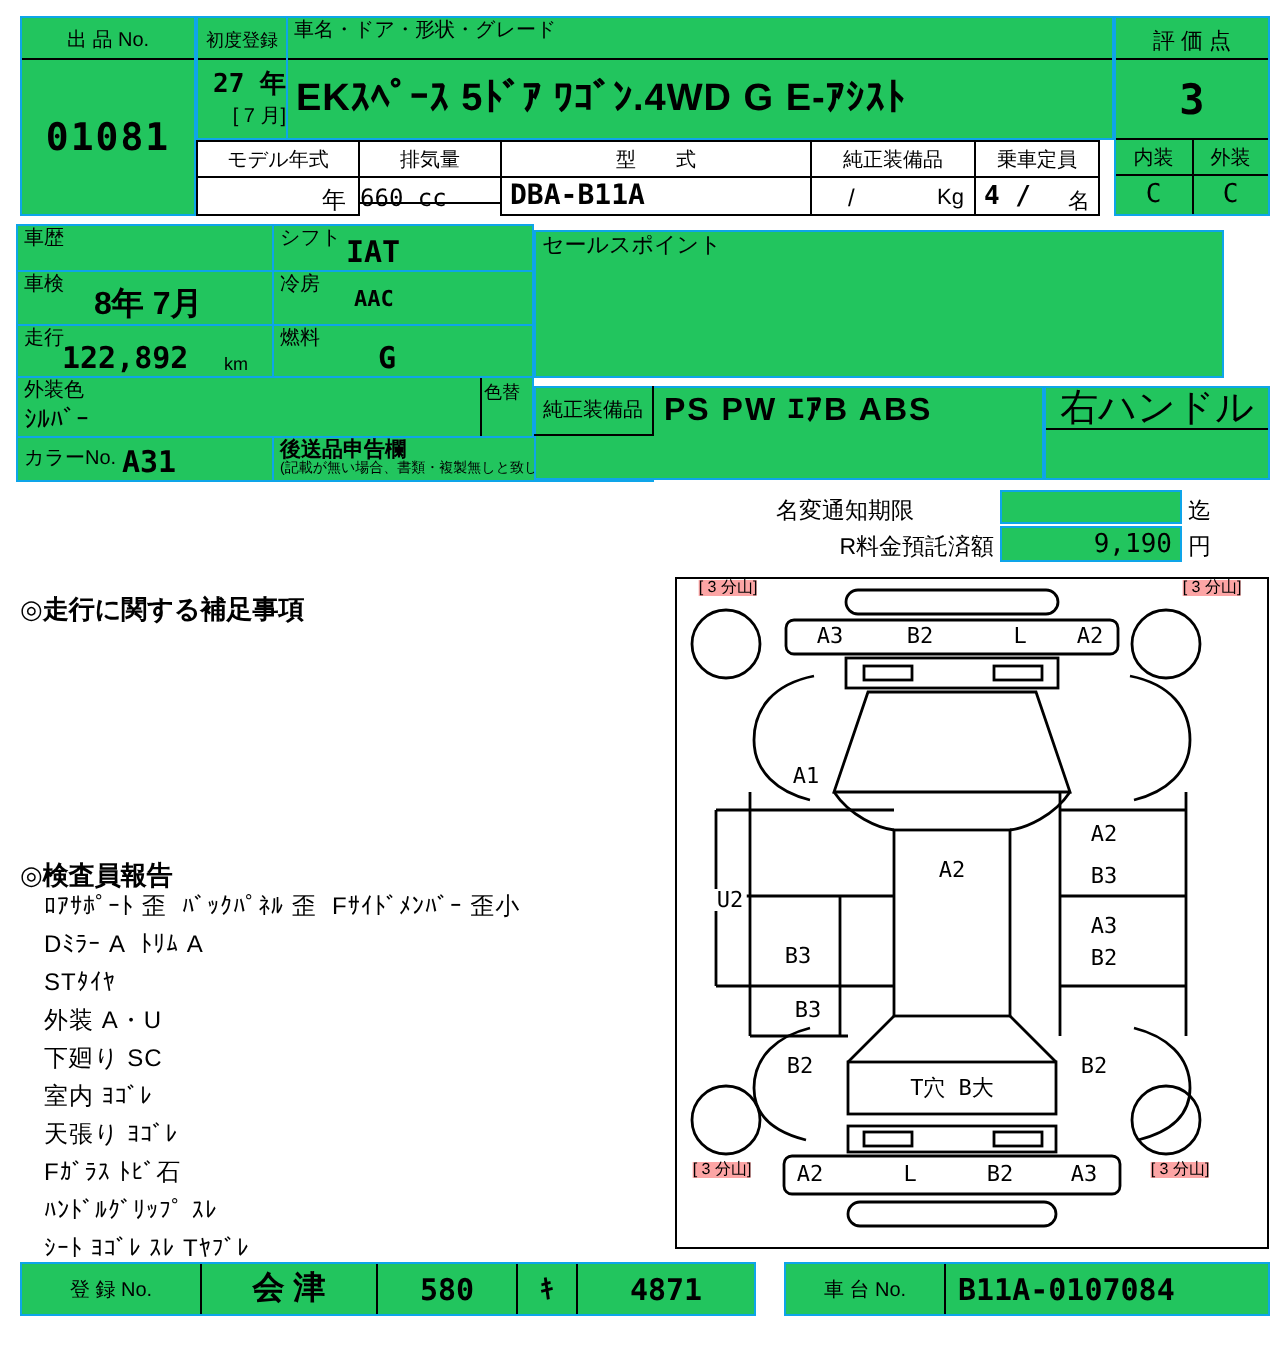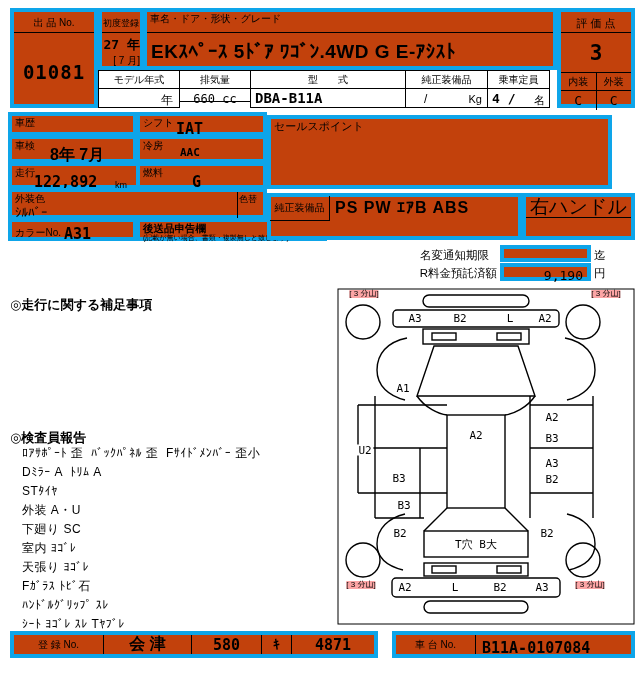--- a/index.html
+++ b/index.html
@@ -3,21 +3,21 @@
 <meta charset="utf-8">
 <style>
   html,body{margin:0;padding:0}
   body{
     width:640px;height:680px;position:relative;background:#fff;color:#000;
     font-family:"Liberation Sans","DejaVu Sans",sans-serif;
     -webkit-font-smoothing:none;
   }
   *{box-sizing:border-box}
   .abs{position:absolute}
-  .box{position:absolute;border:4px solid #0ea5e9;background:#c2410c}
+  .box{position:absolute;border:1px solid #0ea5e9;background:#22c55e}
   .lbl{display:block;font-size:10px;line-height:1.1;padding:1px 3px;text-align:left}
   .cnt{display:flex;align-items:center;justify-content:center}
   .mono{font-family:"DejaVu Sans Mono","Liberation Mono",monospace}
   .bold{font-weight:bold}
   .insp-line{font-size:12px;line-height:19px;white-space:pre;letter-spacing:.5px}
   .dlab{
     position:absolute;transform:translate(-50%,-50%);
     font-size:11px;line-height:1;background:#fff;padding:0 2px;white-space:nowrap;
     font-family:"DejaVu Sans Mono","Liberation Mono",monospace;
   }
@@ -51,21 +51,21 @@
     <div class="bold" style="font-size:19px;padding:8px 2px 0 4px;white-space:nowrap;letter-spacing:.5px">EKｽﾍﾟｰｽ 5ﾄﾞｱ ﾜｺﾞﾝ.4WD G E-ｱｼｽﾄ</div>
   </div>
 
   <div class="hdr-cell" style="left:98px;top:70px;width:82px;height:19px">モデル年式</div>
   <div class="hdr-cell" style="left:179px;top:70px;width:72px;height:19px">排気量</div>
   <div class="hdr-cell" style="left:250px;top:70px;width:156px;height:19px">型　　式</div>
   <div class="hdr-cell" style="left:405px;top:70px;width:83px;height:19px">純正装備品</div>
   <div class="hdr-cell" style="left:487px;top:70px;width:63px;height:19px">乗車定員</div>
 
   <div class="val-cell" style="left:98px;top:88px;width:82px;height:20px;text-align:right;font-size:12px;padding:3px 6px 0 0">年</div>
-  <div class="val-cell mono" style="left:179px;top:88px;width:72px;height:14px;text-align:center;font-size:12px;padding-top:3px">660 cc</div>
+  <div class="val-cell mono" style="left:179px;top:88px;width:72px;height:14px;font-size:12px;padding-top:3px">660 cc</div>
   <div class="val-cell mono bold" style="left:250px;top:88px;width:156px;height:20px;font-size:14px;padding:1px 0 0 4px">DBA-B11A</div>
   <div class="val-cell" style="left:405px;top:88px;width:83px;height:20px">
     <span class="abs" style="left:18px;top:3px;font-size:12px">/</span>
     <span class="abs" style="right:5px;top:4px;font-size:11px">Kg</span>
   </div>
   <div class="val-cell" style="left:487px;top:88px;width:63px;height:20px">
     <span class="abs mono bold" style="left:4px;top:2px;font-size:13px">4 /</span>
     <span class="abs" style="right:4px;top:4px;font-size:11px">名</span>
   </div>
 
@@ -124,21 +124,21 @@
     <span class="lbl" style="font-size:11px">セールスポイント</span>
   </div>
   <div class="box" style="left:267px;top:193px;width:255px;height:47px">
     <div class="abs cnt" style="left:-1px;top:-1px;width:60px;height:25px;border-right:1px solid #000;border-bottom:1px solid #000;font-size:10px">純正装備品</div>
     <div class="abs bold" style="left:64px;top:2px;font-size:16px;white-space:nowrap;letter-spacing:1px">PS PW ｴｱB ABS</div>
   </div>
   <div class="box" style="left:522px;top:193px;width:113px;height:47px">
     <div class="cnt" style="height:21px;border-bottom:1px solid #000;font-size:19px">右ハンドル</div>
   </div>
 
-  <div class="abs" style="left:401px;top:248px;width:107px;text-align:center;font-size:11.5px">名変通知期限</div>
+  <div class="abs" style="left:388px;top:248px;width:107px;text-align:left;font-size:11.5px">名変通知期限</div>
   <div class="box" style="left:500px;top:245px;width:91px;height:17px"></div>
   <div class="abs" style="left:594px;top:248px;font-size:11.5px">迄</div>
   <div class="abs" style="left:385px;top:266px;width:112px;text-align:right;font-size:11.5px">R料金預託済額</div>
   <div class="box mono" style="left:500px;top:263px;width:91px;height:18px;text-align:right;font-size:13px;padding:1px 4px 0 0">9,190</div>
   <div class="abs" style="left:594px;top:266px;font-size:11.5px">円</div>
 
   <div class="abs" style="left:10px;top:296px;font-size:13px;font-weight:bold">◎走行に関する補足事項</div>
   <div class="abs" style="left:10px;top:429px;font-size:13px;font-weight:bold">◎検査員報告</div>
 
   <div class="abs" style="left:22px;top:444px;width:312px">

